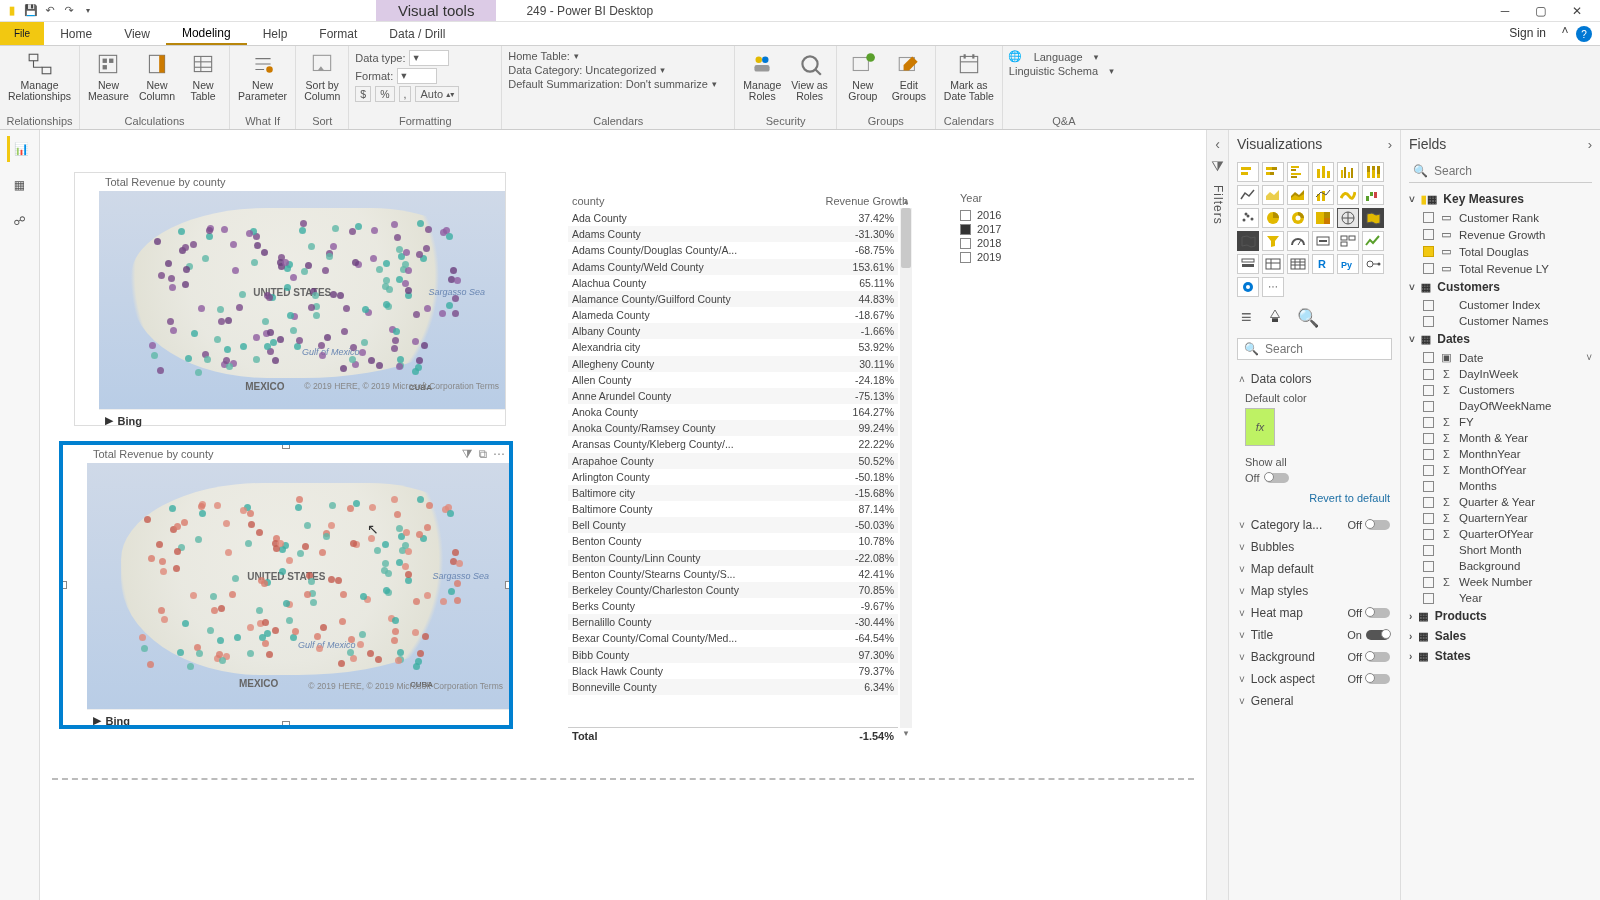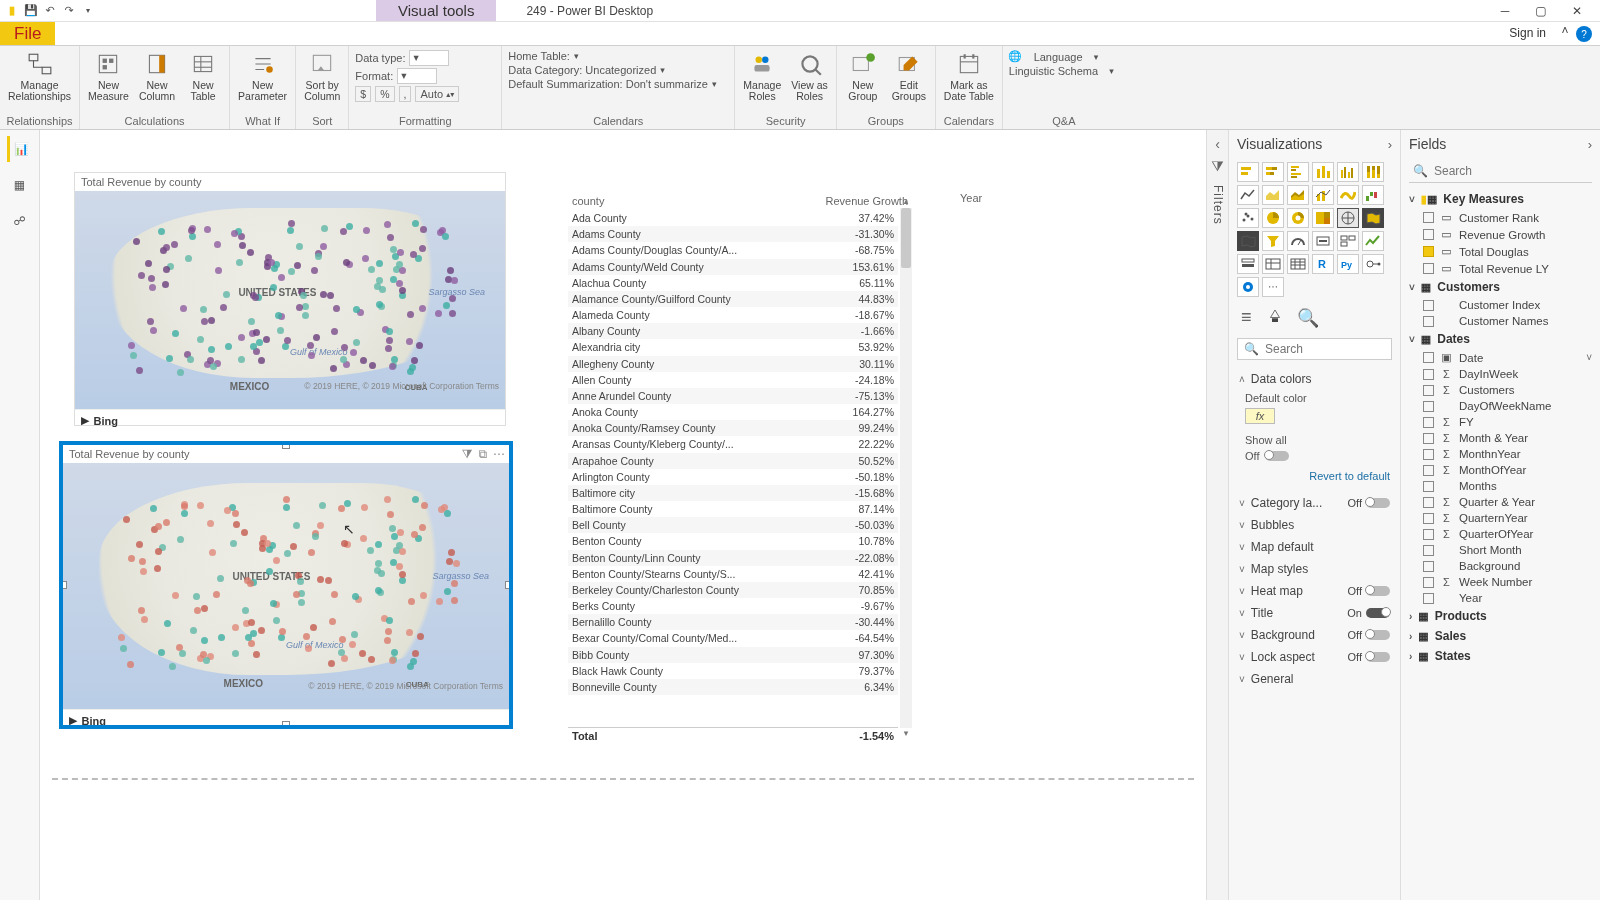--- a/index.html
+++ b/index.html
@@ -9,21 +9,21 @@
 .titlebar { height:22px; background:#fff; display:flex; align-items:center; border-bottom:1px solid #e1e1e1; }
 .qat { display:flex; align-items:center; gap:3px; padding-left:4px; font-size:11px; }
 .qat-icon { width:16px; height:16px; display:flex; align-items:center; justify-content:center; color:#555; cursor:pointer; }
 .ctx-tab { margin-left:280px; background:#dccbe6; padding:2px 22px; font-size:15px; color:#333; }
 .title { margin-left:30px; font-size:12px; color:#444; }
 .winctl { margin-left:auto; display:flex; align-items:center; gap:2px; padding-right:6px;}
 .winbtn { width:34px; height:18px; display:flex; align-items:center; justify-content:center; color:#444; cursor:pointer; font-size:12px;}
 
 
 .menubar { height:24px; background:#fff; display:flex; align-items:stretch; border-bottom:1px solid #d0d0d0; }
-.file-tab { background:#f2c811; color:#b91c1c; padding:4px 14px; font-size:17px; display:flex; align-items:center; cursor:pointer;}
+.file-tab { background:#f2c811; color:#0f172a; padding:4px 14px; font-size:10px; display:flex; align-items:center; cursor:pointer;}
 .menu-tab { padding:4px 16px; font-size:12px; color:#444; display:flex; align-items:center; cursor:pointer;}
 .menu-tab.active { border-bottom:2px solid #b8860b; color:#000;}
 .signin { margin-left:auto; padding:4px 10px; font-size:12px; color:#333; cursor:pointer;}
 .help-dot { width:16px; height:16px; border-radius:50%; background:#0078d4; color:#fff; font-size:10px; display:flex; align-items:center; justify-content:center; margin:4px 8px 0 2px;}
 
 
 .ribbon { height:84px; background:#f3f3f3; display:flex; border-bottom:1px solid #ccc; font-size:11px; color:#444;}
 .rgroup { display:flex; flex-direction:column; border-right:1px solid #ddd; padding:2px 6px 0 6px; }
 .rgroup-body { flex:1; display:flex; align-items:flex-start; gap:6px;}
 .rgroup-label { text-align:center; font-size:11px; color:#666; padding:1px 0 2px;}
@@ -47,21 +47,21 @@
 .filters { width:22px; background:#f3f3f3; border-left:1px solid #ddd; display:flex; flex-direction:column; align-items:center; padding-top:6px; gap:6px;}
 .filters .ficon{ color:#666; font-size:14px;}
 .filters .flabel { writing-mode:vertical-rl; font-size:12px; color:#555; margin-top:4px; letter-spacing:1px;}
 .viz-pane { width:172px; }
 .fields-pane { width:200px; }
 .pane-head { display:flex; align-items:center; padding:6px 8px; font-size:14px; color:#444;}
 .pane-head .exp { margin-left:auto; color:#666; font-size:13px;}
 
 
 .visual { position:absolute; background:#fff; }
-.mapviz { border:1px solid #ddd; }
+.mapviz { border:1px solid #ddd;padding-left:24px; }
 .maptitle { font-size:11px; color:#666; padding:3px 6px;}
 .maparea { position:relative; width:100%; height:calc(100% - 34px); background:linear-gradient(#cfd9e8,#b9cde6);}
 .land { position:absolute; left:8%; top:8%; width:84%; height:78%; background:radial-gradient(circle at 45% 40%, #f1efe5 0%, #edebe0 45%, #e5e3d4 70%, rgba(0,0,0,0) 72%); border-radius:40% 30% 50% 40%/40% 30% 40% 50%; opacity:.9}
 .mlbl { position:absolute; font-size:10px; color:#666; font-weight:600;}
 .bing { font-size:11px; color:#333; padding:4px 6px; display:flex; align-items:center; gap:4px; border-top:1px solid #eee;}
 .bing b{ font-weight:bold;}
 .mapcredits{ position:absolute; right:6px; bottom:18px; font-size:8.5px; color:#888;}
 .sea-lbl{position:absolute; right:20px; top:44%; font-size:9px;color:#6a87b3;font-style:italic}
 .gulf-lbl{position:absolute; left:50%; bottom:24%; font-size:9px;color:#6a87b3;font-style:italic}
 .dot { position:absolute; width:7px; height:7px; border-radius:50%; opacity:.8;}
@@ -101,21 +101,21 @@
 .vitem.dark{background:#444;border-color:#444;}
 .vitem.dark svg{fill:#f2c811;}
 .threeicons{ display:flex; gap:14px; padding:6px 12px 4px; font-size:18px; color:#666;}
 .threeicons .sel{ text-decoration:underline; text-decoration-color:#f2c811; text-decoration-thickness:3px; text-underline-offset:4px;}
 .searchbox{ margin:4px 8px; display:flex; align-items:center; gap:6px; border:1px solid #ccc; background:#fff; padding:3px 6px;}
 .searchbox input{ border:none; outline:none; font-size:12px; flex:1; background:transparent;}
 .fmt-sec{ padding:4px 10px 2px; }
 .acc{ display:flex; align-items:center; gap:6px; font-size:12px; color:#444; padding:4px 0; cursor:pointer;}
 .acc .chev{ font-size:10px; color:#666;}
 .subprop{ padding:2px 0 2px 6px; font-size:11px; color:#555; display:flex; align-items:center; gap:6px;}
-.colorchip{ width:30px; height:16px; border:1px solid #bbb; background:#fef9c3; display:flex; align-items:center; justify-content:center; font-style:italic;}
+.colorchip{ width:30px; height:38px; border:1px solid #bbb; background:#bef264; display:flex; align-items:center; justify-content:center; font-style:italic;}
 .toggle{ margin-left:auto; display:flex; align-items:center; gap:4px; font-size:11px;}
 .track{ width:24px; height:10px; background:#bbb; border-radius:6px; position:relative;}
 .track.on{ background:#555;}
 .knob{ width:10px; height:10px; background:#fff; border:1px solid #888; border-radius:50%; position:absolute; top:-1px; left:-1px;}
 .track.on .knob{ left:auto; right:-1px;}
 .revert{ color:#1d6fa5; text-align:right; font-size:11px; padding:4px 10px 6px; cursor:pointer;}
 
 
 .fsearch{ margin:4px 8px 6px; display:flex; align-items:center; gap:6px; border-bottom:1px solid #ccc; padding:2px 4px 4px;}
 .fsearch input{ border:none; outline:none; font-size:12px; flex:1; background:transparent;}
@@ -142,20 +142,28 @@
   <div class="title">249 - Power BI Desktop</div>
   <div class="winctl">
     <div class="winbtn">─</div>
     <div class="winbtn">▢</div>
     <div class="winbtn">✕</div>
   </div>
 </div>
 
 <div class="menubar">
   <div class="file-tab">File</div>
+  <div id="menu-tabs" style="display:flex;">
+      <div class="menu-tab">Home</div>
+      <div class="menu-tab">View</div>
+      <div class="menu-tab active">Modeling</div>
+      <div class="menu-tab">Help</div>
+      <div class="menu-tab">Format</div>
+      <div class="menu-tab">Data / Drill</div>
+    </div>
   <div class="signin">Sign in</div>
   <div class="winbtn" style="width:18px;">˄</div>
   <div class="help-dot">?</div>
 </div>
 
 <div class="ribbon">
 
   <div class="rgroup">
       <div class="rgroup-body">
     <div class="rbtn">
@@ -877,20 +885,38 @@
         </div>
       <div class="tblscroll">
           <div class="arr" style="top:-12px;">▴</div>
           <div class="thumb"></div>
           <div class="arr" style="bottom:-12px;">▾</div>
         </div>
     </div>
 
     <div class="visual slicer" style="left:920px; top:62px; width:120px;">
       <div class="stitle">Year</div>
+      <div id="sliceropts">
+          <div class="opt">
+            <div class="chk"></div>
+            <span>2016</span>
+          </div>
+          <div class="opt">
+            <div class="chk sel"></div>
+            <span>2017</span>
+          </div>
+          <div class="opt">
+            <div class="chk"></div>
+            <span>2018</span>
+          </div>
+          <div class="opt">
+            <div class="chk"></div>
+            <span>2019</span>
+          </div>
+        </div>
     </div>
     <div class="page-sep"></div>
   </div>
 
   <div class="filters">
     <span class="ficon">‹</span>
     <span class="ficon">⧩</span>
     <span class="flabel">Filters</span>
   </div>
 

